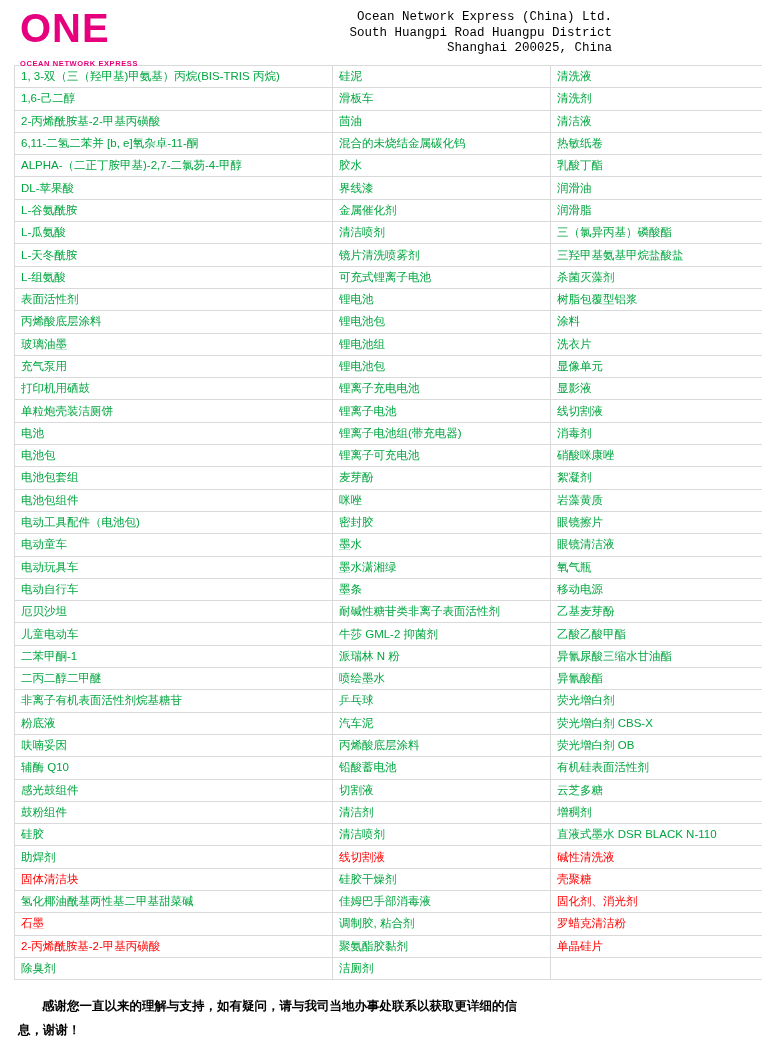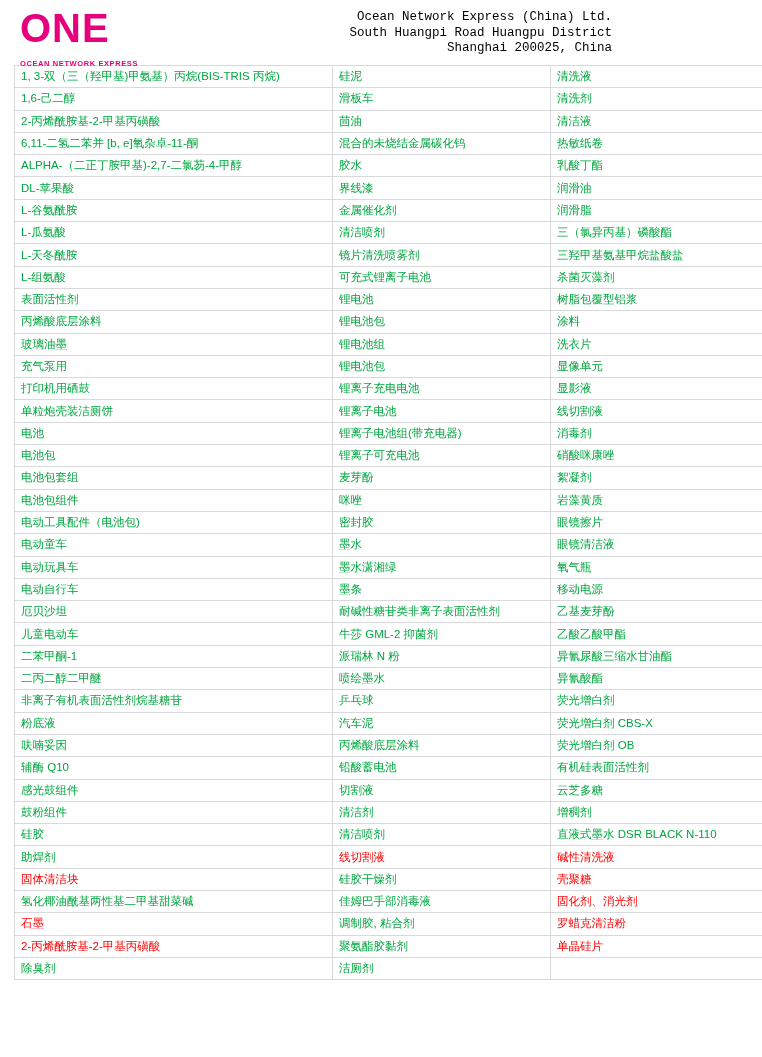--- a/index.html
+++ b/index.html
@@ -316,14 +316,18 @@
           <td class="c2 red">单晶硅片</td>
         </tr>
         <tr>
           <td class="c0 green">除臭剂</td>
           <td class="c1 green">洁厕剂</td>
           <td class="c2 green"></td>
         </tr>
       </tbody>
   </table>
 
+  <div class="closing">
+    <div>感谢您一直以来的理解与支持，如有疑问，请与我司当地办事处联系以获取更详细的信</div>
+    <div style="text-indent:0;">息，谢谢！</div>
+  </div>
 
 </div>
 
 </body></html>

